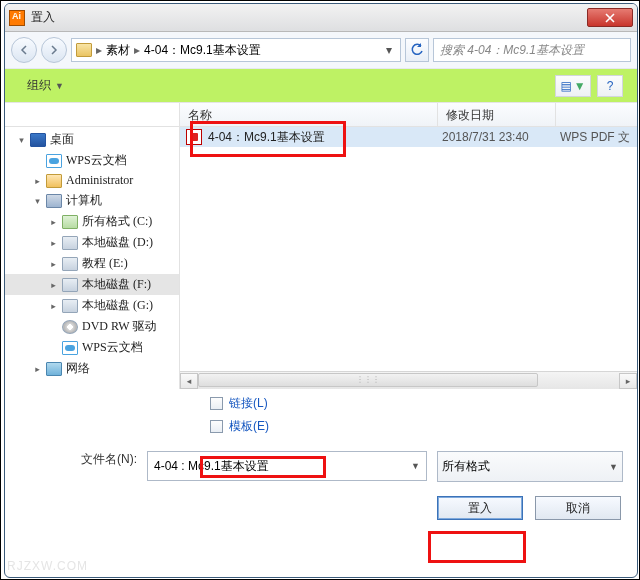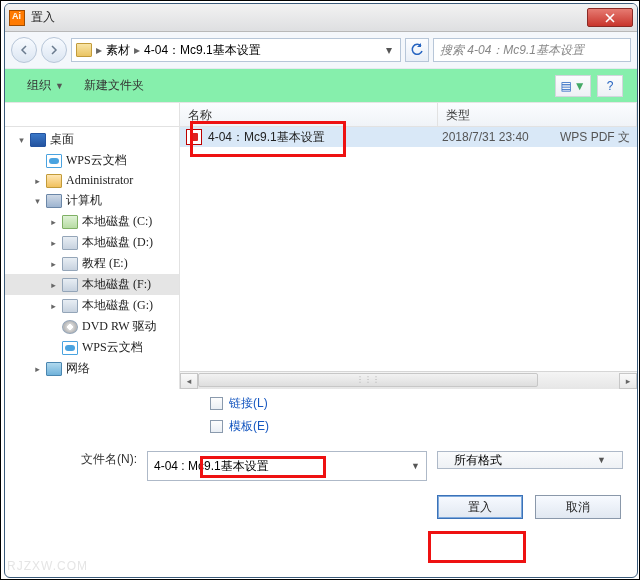--- a/index.html
+++ b/index.html
@@ -14,21 +14,21 @@
   .nav-row { height: 37px; display:flex; align-items:center; padding: 0 6px; border-bottom:1px solid #e5e9ef; background:#f4f7fb; gap:4px; }
   .nav-circle { width:26px; height:26px; border-radius:50%; background:linear-gradient(#f8fbff,#dce6f2); border:1px solid #b7c6d8; display:flex; align-items:center; justify-content:center; color:#6a7b8e; }
   .nav-circle svg{width:12px;height:12px;}
   .crumb-box { flex:1; height:24px; border:1px solid #b7c6d8; background:#fff; display:flex; align-items:center; padding:0 4px; gap:2px; }
   .crumb-box .folder-ico{width:16px;height:14px;background:linear-gradient(#f8e4a6,#eac463);border:1px solid #c29b3a;border-radius:1px;}
   .crumb-sep{color:#666;padding:0 2px;}
   .crumb-drop{margin-left:auto;color:#555;padding:0 4px;}
   .refresh-btn{width:24px;height:24px;border:1px solid #b7c6d8;background:linear-gradient(#fcfdff,#e9eff7);display:flex;align-items:center;justify-content:center;color:#2563c0;}
   .refresh-btn svg{width:14px;height:14px;}
   .search-box{width:198px;height:24px;border:1px solid #b7c6d8;background:#fff;padding:0 6px;display:flex;align-items:center;color:#888;font-style:italic;}
-  .tool-row{height:34px;border-bottom:1px solid #e5e5e5;display:flex;align-items:center;padding:0 14px;gap:4px;background:#86efac;}
+  .tool-row{height:34px;border-bottom:1px solid #e5e5e5;display:flex;align-items:center;padding:0 14px;gap:4px;background:#bef264;}
   .tool-link{color:#333;padding:4px 8px;display:flex;align-items:center;gap:4px;}
   .tool-link .tri{font-size:9px;color:#555;}
   .tool-right{margin-left:auto;display:flex;gap:6px;}
   .tool-icobox{width:36px;height:22px;border:1px solid #d2d6dc;background:linear-gradient(#fbfcfd,#eef1f5);display:flex;align-items:center;justify-content:center;color:#4a6;gap:2px;}
   .tool-icobox .blue{color:#2563c0;}
   .body-row{display:flex;height:286px;}
   .tree{width:175px;border-right:1px solid #e2e2e2;overflow:hidden;position:relative;padding-top:26px;}
   .tree-header-spacer{position:absolute;top:0;left:0;right:0;height:24px;border-bottom:1px solid #e2e2e2;}
   .tree-item{display:flex;align-items:center;gap:4px;padding:2px 4px;white-space:nowrap;}
   .tree-item.sel{background:#e5e5e5;}
@@ -62,21 +62,21 @@
   .hscroll .thumb{position:absolute;left:0;top:0;height:14px;width:340px;border:1px solid #c7c7c7;background:linear-gradient(#f2f2f2,#dedede);border-radius:2px;display:flex;align-items:center;justify-content:center;color:#aaa;font-size:8px;}
   .options-area{padding:6px 0 6px 205px;display:flex;flex-direction:column;gap:6px;}
   .chk-row{display:flex;align-items:center;gap:6px;}
   .chk{width:13px;height:13px;border:1px solid #8a9aad;background:linear-gradient(#fdfdfd,#e9eef4);display:flex;align-items:center;justify-content:center;font-size:10px;color:#1c4f9c;}
   .chk.checked::after{content:"✓";}
   .chk-label{color:#1657c0;text-align:right;}
   .fn-row{display:flex;align-items:flex-start;gap:10px;padding:10px 14px 0 14px;}
   .fn-label{width:118px;text-align:right;color:#333;}
   .fn-input{width:280px;height:30px;border:1px solid #aeb9c8;background:#fff;padding:0 6px;display:flex;align-items:center;}
   .fn-input .tri{margin-left:auto;color:#555;font-size:9px;}
-  .fmt-select{flex:1;height:18px;border:1px solid #aeb9c8;background:linear-gradient(#fafbfc,#eef1f5);padding:0 16px;display:flex;align-items:center;max-width:190px;}
+  .fmt-select{flex:1;height:31px;border:1px solid #aeb9c8;background:linear-gradient(#fafbfc,#eef1f5);padding:0 4px;display:flex;align-items:center;max-width:190px;}
   .fmt-select .tri{margin-left:auto;color:#555;font-size:9px;}
   .btn-row{display:flex;justify-content:flex-end;gap:12px;padding:14px 16px 0 0;}
   .btn{width:86px;height:24px;border:1px solid #8a98aa;background:linear-gradient(#f7faff,#e1e8f1);display:flex;align-items:center;justify-content:center;color:#222;}
   .btn.primary{border:1px solid #3b72b8;box-shadow:0 0 0 1px #7ea9dc inset;}
   .anno{position:absolute;border:3px solid #e11;pointer-events:none;}
   .watermark{position:absolute;left:6px;bottom:6px;color:#e5e5e5;font-size:12px;letter-spacing:1px;}
 </style>
 </head>
 <body>
 
@@ -120,23 +120,20 @@
     <div class="search-box">
       <span>搜索 4-04：Mc9.1基本设置</span>
     </div>
   </div>
 
   <div class="tool-row">
     <div class="tool-link">
         <span>组织</span>
         <span class="tri">▼</span>
       </div>
-    <div class="tool-link">
-        <span>新建文件夹</span>
-      </div>
     <div class="tool-right">
       <div class="tool-icobox">
           <span class="blue">▤</span>
           <span class="tri">▼</span>
         </div>
       <div class="tool-icobox" style="width:26px">
           <span class="blue">?</span>
         </div>
     </div>
   </div>
@@ -160,21 +157,21 @@
           <span class="tree-label">Administrator</span>
         </div>
       <div class="tree-item ind2">
           <span class="expander">▾</span>
           <span class="ico ico-computer"></span>
           <span class="tree-label">计算机</span>
         </div>
       <div class="tree-item ind3">
           <span class="expander">▸</span>
           <span class="ico ico-drive-c"></span>
-          <span class="tree-label">本地磁盘 (C:)</span>
+          <span class="tree-label">所有格式 (C:)</span>
         </div>
       <div class="tree-item ind3">
           <span class="expander">▸</span>
           <span class="ico ico-drive"></span>
           <span class="tree-label">本地磁盘 (D:)</span>
         </div>
       <div class="tree-item ind3">
           <span class="expander">▸</span>
           <span class="ico ico-drive"></span>
           <span class="tree-label">教程 (E:)</span>
@@ -202,21 +199,21 @@
       <div class="tree-item ind2">
           <span class="expander">▸</span>
           <span class="ico ico-net"></span>
           <span class="tree-label">网络</span>
         </div>
     </div>
 
     <div class="list-area">
       <div class="list-header">
         <div class="col-name">名称</div>
-        <div class="col-type">类型</div>
+        <div class="col-date">修改日期</div>
       </div>
       <div class="list-body">
         <div class="file-row">
           <span class="file-ico"></span>
           <span class="file-name-cell">4-04：Mc9.1基本设置</span>
           <span class="file-date-cell">2018/7/31 23:40</span>
           <span class="file-type-cell">WPS PDF 文</span>
         </div>
       </div>
       <div class="hscroll">

